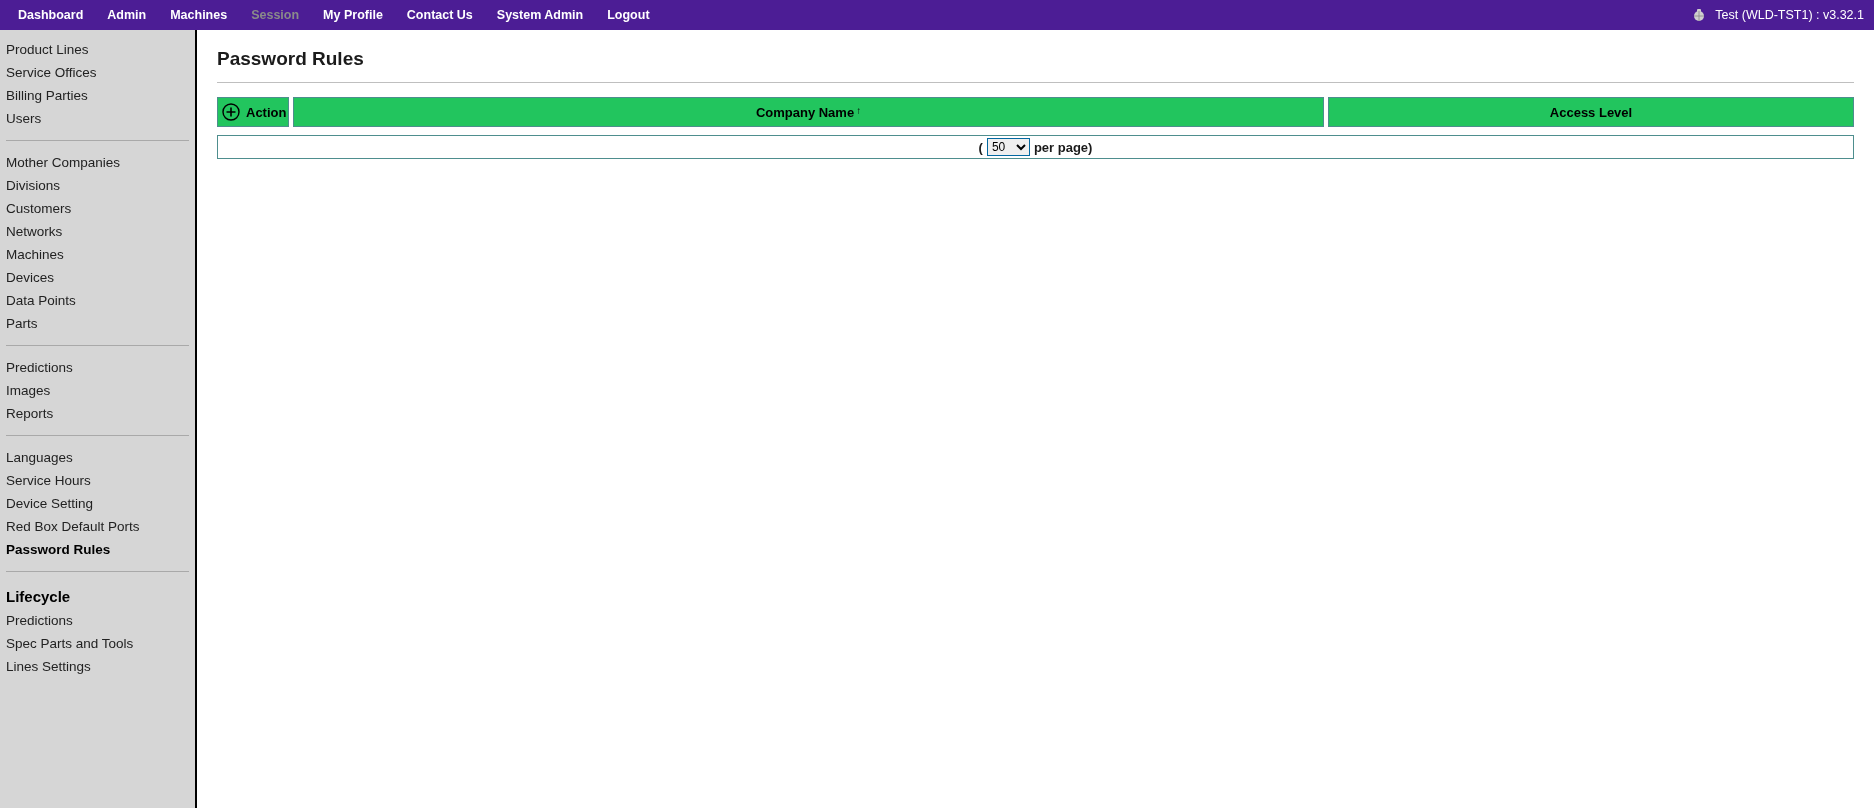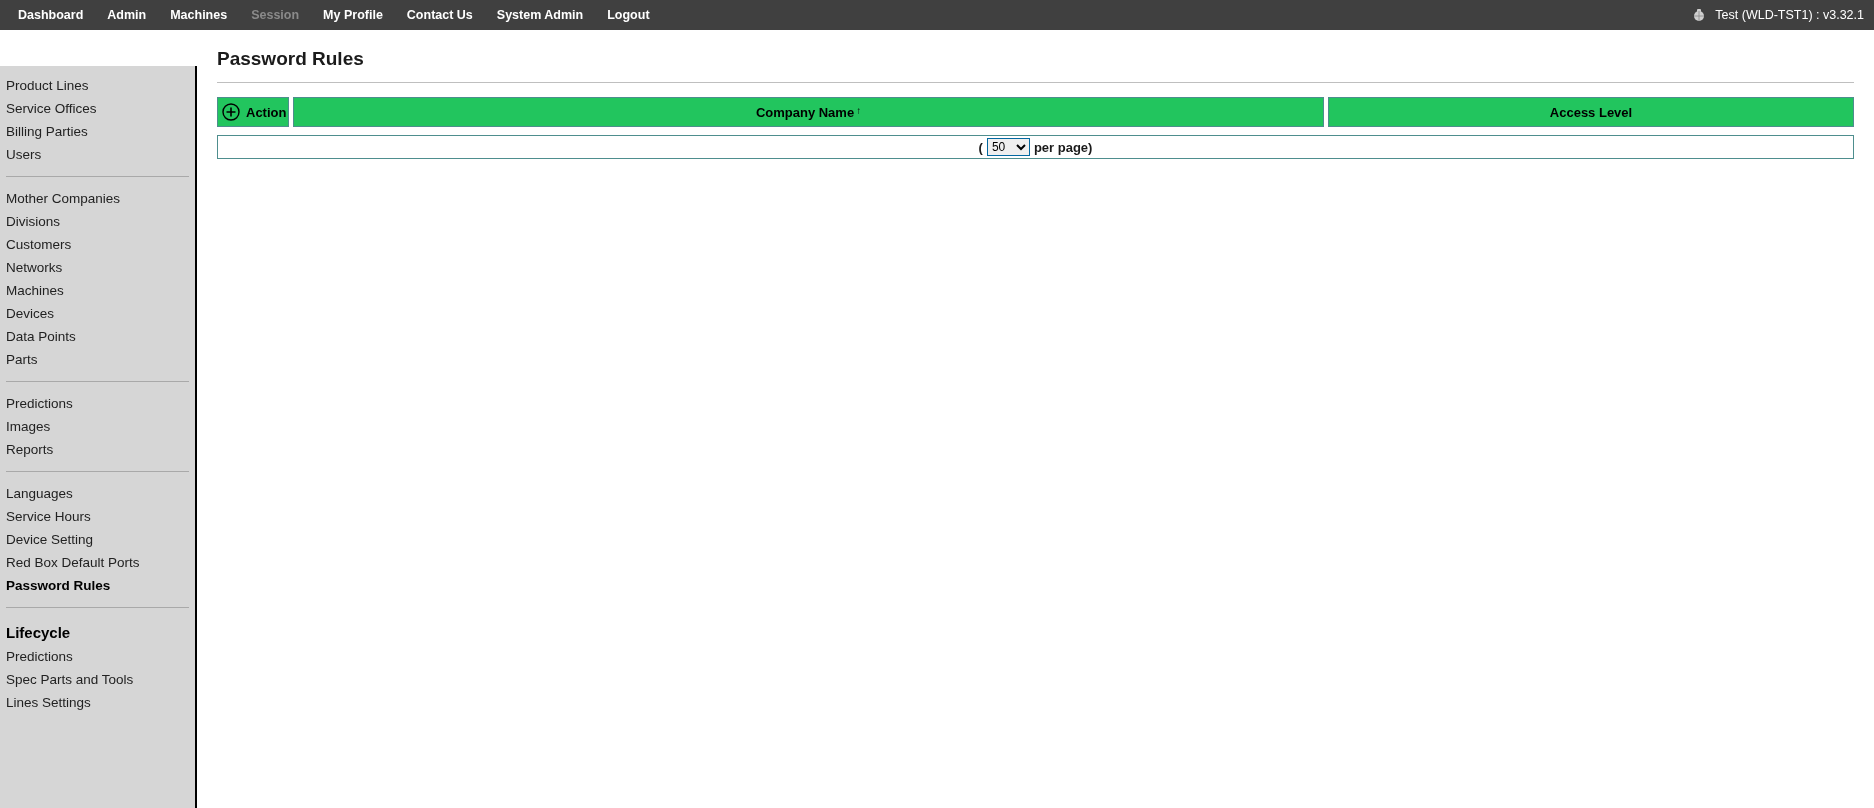--- a/index.html
+++ b/index.html
@@ -10,21 +10,21 @@
     font-size: 13px;
     color: #1b1b1b;
     background: #ffffff;
     width: 1874px;
     height: 808px;
     overflow: hidden;
   }
 
   
   .header {
-    background: #404040;
+    background: #4c1d95;
     color: #ffffff;
     height: 30px;
     display: flex;
     align-items: center;
     justify-content: space-between;
     padding: 0 6px 0 6px;
   }
   .header-nav {
     display: flex;
     align-items: center;
@@ -71,21 +71,20 @@
     width: 100%;
   }
 
   
   .sidebar {
     width: 197px;
     background: #d6d6d6;
     border-right: 2px solid #000000;
     padding: 8px 0 12px 0;
     overflow: hidden;
-    margin-top: 36px;
   }
   .sidebar .group {
     padding: 0 6px;
   }
   .sidebar a.item {
     display: block;
     color: #222222;
     text-decoration: none;
     padding: 4px 0;
     font-size: 13.5px;

